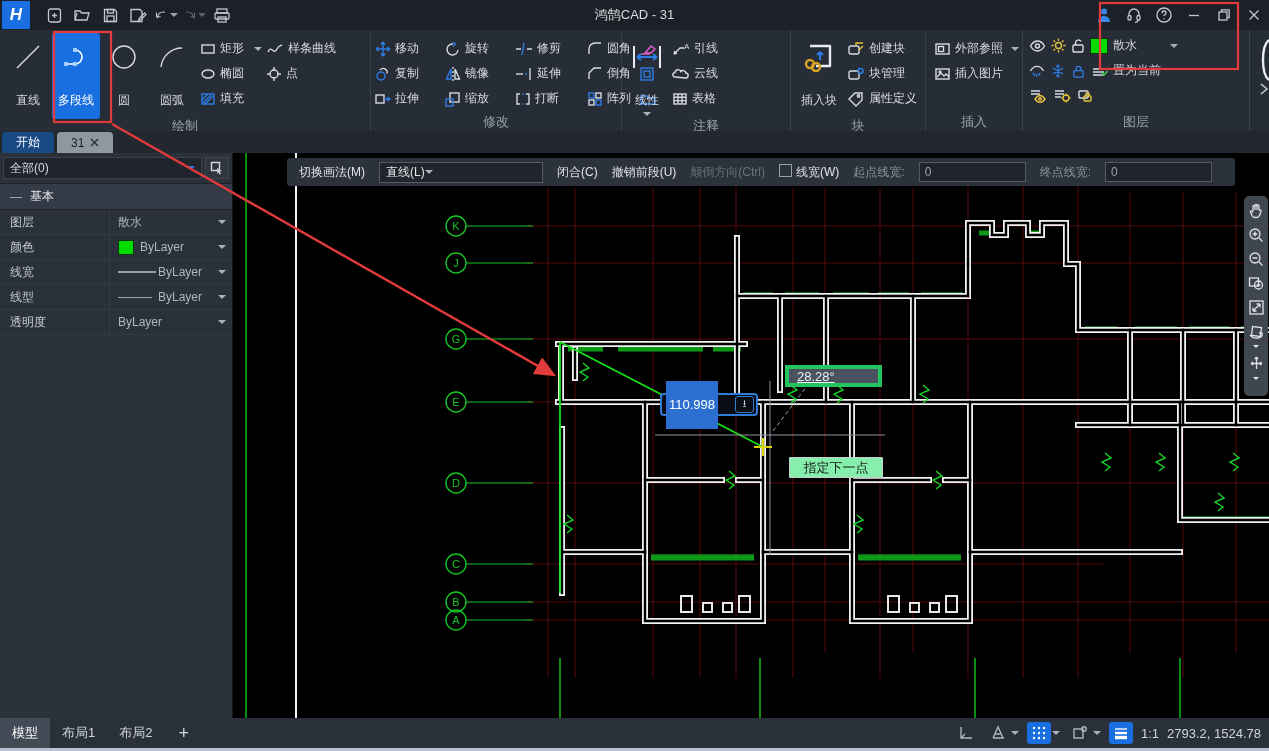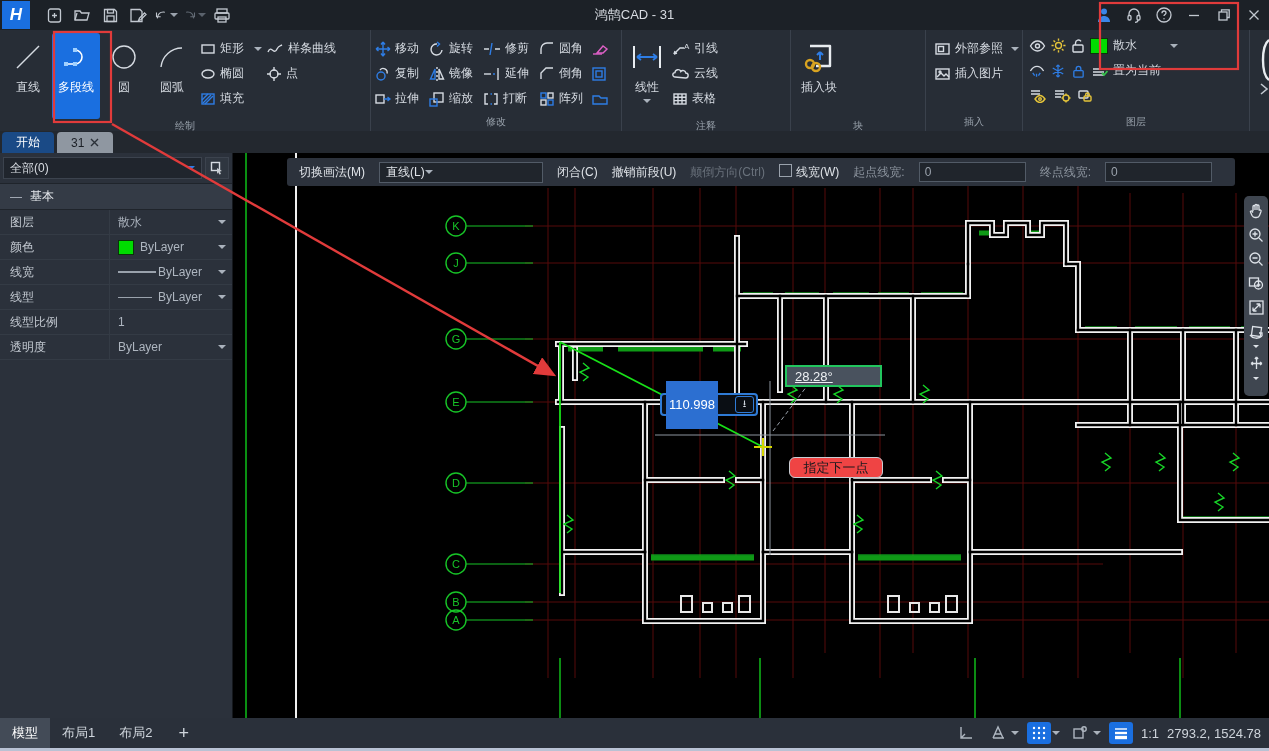--- a/index.html
+++ b/index.html
@@ -15,33 +15,33 @@
   .caret{width:0;height:0;border-left:4px solid transparent;border-right:4px solid transparent;border-top:4px solid #9aa2ac;margin-left:1px;}
   .caret.dim{border-top-color:#5a626c;}
   #win-title{position:absolute;left:0;right:0;top:0;height:30px;display:flex;align-items:center;justify-content:center;color:#d8dce2;font-size:13px;pointer-events:none;}
   #titlebar-right{position:absolute;right:0;top:0;height:30px;display:flex;align-items:center;}
   .tb-ic{width:30px;height:30px;display:flex;align-items:center;justify-content:center;}
   .tb-ic svg{stroke:#c2c8d0;fill:none;stroke-width:1.3;}
   
   #ribbon{left:0;top:30px;width:1269px;height:101px;background:#272d36;display:flex;border-bottom:1px solid #1a1e24;}
   .rgroup{position:relative;display:flex;flex-direction:column;border-right:1px solid #3a414c;flex:none;}
   .gbody{flex:1;display:flex;align-items:flex-start;padding:3px 4px 0;}
-  .glabel{text-align:center;font-size:10px;color:#98a1ab;height:16px;line-height:14px;}
+  .glabel{text-align:center;font-size:13px;color:#98a1ab;height:16px;line-height:14px;}
   .bigbtn{width:48px;height:82px;display:flex;flex-direction:column;align-items:center;justify-content:flex-start;padding-top:4px;border-radius:3px;color:#d6dbe2;}
   .bigbtn .bicon{width:34px;height:40px;display:flex;align-items:center;justify-content:center;}
-  .bigbtn .blabel{font-size:12px;margin-top:2px;white-space:nowrap;}
+  .bigbtn .blabel{font-size:12px;margin-top:15px;white-space:nowrap;}
   .bigbtn.sel{background:#1a6fe0;color:#fff;}
   .smcol{display:flex;flex-direction:column;justify-content:flex-start;margin-left:4px;}
   .smbtn{display:flex;align-items:center;height:25px;gap:4px;color:#d6dbe2;white-space:nowrap;}
   .smbtn svg{flex:none;}
   .w-ic{stroke:#d6dbe2;fill:none;stroke-width:1.4;}
   .b-ic{stroke:#2e7de5;fill:none;stroke-width:1.4;}
   .y-ic{stroke:#e5c43a;fill:none;stroke-width:1.4;}
   .p-ic{stroke:#e060c8;fill:none;stroke-width:1.4;}
-  .modgrid{display:grid;grid-template-rows:repeat(3,25px);grid-auto-flow:column;column-gap:10px;}
+  .modgrid{display:grid;grid-template-rows:repeat(3,25px);grid-auto-flow:column;column-gap:26px;}
   .dropcaret{width:0;height:0;border-left:4px solid transparent;border-right:4px solid transparent;border-top:4px solid #aab2bc;}
   
   .layrow{display:flex;align-items:center;gap:5px;height:25px;}
   .swatch{width:16px;height:14px;background:#00dc00;border:1px solid #0a330a;}
   .prop-swatch{width:14px;height:13px;background:#00dc00;border:1px solid #0a330a;flex:none;}
   
   #doctabs{left:0;top:131px;width:1269px;height:22px;background:#23282f;display:flex;align-items:flex-end;padding-left:2px;box-sizing:border-box;}
   .dtab{height:21px;display:flex;align-items:center;padding:0 14px;border-radius:4px 4px 0 0;font-size:12px;gap:6px;}
   .dtab.start{background:#1a4a86;color:#fff;}
   .dtab.doc{background:#8f97a1;color:#1c2026;margin-left:3px;}
@@ -61,22 +61,22 @@
   #canvas{left:233px;top:153px;width:1036px;height:565px;background:#000;overflow:hidden;}
   #optbar{left:54px;top:5px;width:948px;height:28px;background:#2c323c;border-radius:3px;display:flex;align-items:center;gap:14px;padding:0 12px;box-sizing:border-box;color:#dfe3e8;}
   .combo{width:150px;height:19px;background:#20252c;border:1px solid #525b67;display:flex;align-items:center;padding:0 6px;color:#dfe3e8;}
   .optdim{color:#6a727c;}
   .cb{width:11px;height:11px;border:1px solid #9aa2ac;display:inline-block;margin-right:4px;vertical-align:-1px;}
   .numin{width:95px;height:18px;background:#20252c;border:1px solid #525b67;color:#9aa2ac;display:inline-flex;align-items:center;padding:0 5px;}
   .optlab-dim{color:#8d959f;}
   #dyninput{left:427px;top:240px;width:98px;height:23px;background:#0a0e14;border:2px solid #2f7bd6;border-radius:4px;display:flex;align-items:center;justify-content:space-between;padding:0 2px 0 4px;box-sizing:border-box;}
   #dyninput .val{background:#2c6fd1;color:#fff;font-size:13px;padding:16px 3px;line-height:16px;}
   #dyninput .dbtn{width:17px;height:15px;border:1px solid #2f7bd6;border-radius:3px;display:flex;align-items:center;justify-content:center;color:#cfd6df;font-size:10px;}
-  #angletip{left:552px;top:212px;width:97px;height:22px;background:#49525e;border:2px solid #22c55e;display:flex;align-items:center;padding:0 8px;color:#eef1f4;font-size:13px;box-sizing:border-box;text-decoration:underline;}
-  #hinttip{left:556px;top:304px;width:94px;height:21px;background:#ef4444;border:1px solid #c8cdd3;border-radius:6px;display:flex;align-items:center;justify-content:center;color:#15181c;font-size:13px;box-sizing:border-box;}
+  #angletip{left:552px;top:212px;width:97px;height:22px;background:#49525e;border:4px solid #22c55e;display:flex;align-items:center;padding:0 8px;color:#eef1f4;font-size:13px;box-sizing:border-box;text-decoration:underline;}
+  #hinttip{left:556px;top:304px;width:94px;height:21px;background:#86efac;border:1px solid #c8cdd3;border-radius:1px;display:flex;align-items:center;justify-content:center;color:#15181c;font-size:13px;box-sizing:border-box;}
   
   #navbar{left:1011px;top:43px;width:24px;height:200px;background:#3f4650;border-radius:5px;display:flex;flex-direction:column;align-items:center;padding:4px 0;box-sizing:border-box;gap:2px;}
   .navbtn{width:20px;height:22px;display:flex;align-items:center;justify-content:center;flex:none;}
   .navbtn svg{stroke:#dde2e8;fill:none;stroke-width:1.3;}
   .navcaret{width:0;height:0;border-left:3.5px solid transparent;border-right:3.5px solid transparent;border-top:3.5px solid #dde2e8;margin:1px 0 2px;}
   
   #layoutbar{left:0;top:718px;width:1269px;height:30px;background:#2a303a;display:flex;align-items:center;}
   .ltab{padding:0 12px;height:30px;display:flex;align-items:center;color:#cfd5dc;font-size:13px;justify-content:flex-end;}
   .ltab.active{background:#434b57;color:#fff;}
   .plusbtn{color:#cfd5dc;font-size:18px;padding:0 14px;}
@@ -427,20 +427,44 @@
           <span class="bicon">
               <svg width="34" height="34" viewBox="0 0 34 34">
                 <path d="M8 6h20v20H14" stroke="#e8ecf0" fill="none" stroke-width="2.4" stroke-linejoin="round"></path>
                 <path d="M18 20v-8M18 12l-3 3M18 12l3 3" stroke="#2e7de5" stroke-width="2" fill="none"></path>
                 <circle cx="8" cy="24" r="4" stroke="#d8a321" fill="none" stroke-width="2.4"></circle>
                 <circle cx="14" cy="27" r="4" stroke="#d8a321" fill="none" stroke-width="2.4"></circle>
               </svg>
             </span>
           <span class="blabel">插入块</span>
         </div>
+        <div class="smcol" style="margin-top:3px">
+          <div class="smbtn">
+              <svg width="18" height="16" viewBox="0 0 18 16">
+                <rect x="2" y="5" width="10" height="8" rx="2" class="w-ic"></rect>
+                <path d="M9 5V2h7" class="y-ic"></path>
+                <path d="M12 9l4-4" class="y-ic"></path>
+              </svg>
+              <span>创建块</span>
+            </div>
+          <div class="smbtn">
+              <svg width="18" height="16" viewBox="0 0 18 16">
+                <rect x="2" y="5" width="10" height="8" rx="2" class="w-ic"></rect>
+                <circle cx="13.5" cy="5" r="2.5" class="b-ic"></circle>
+              </svg>
+              <span>块管理</span>
+            </div>
+          <div class="smbtn">
+              <svg width="18" height="16" viewBox="0 0 18 16">
+                <path d="M2 8l6-6h7v7l-6 6z" class="w-ic"></path>
+                <circle cx="11.5" cy="5" r="1.2" class="w-ic"></circle>
+              </svg>
+              <span>属性定义</span>
+            </div>
+        </div>
       </div>
       <div class="glabel">块</div>
     </div>
 
     <div class="rgroup" style="width:96px">
       <div class="gbody">
         <div class="smcol" style="margin-top:3px">
           <div class="smbtn">
               <svg width="17" height="16" viewBox="0 0 17 16">
                 <rect x="2" y="3" width="13" height="10" class="w-ic"></rect>
@@ -584,26 +608,20 @@
           <span style="margin-left:-4px">ByLayer</span>
           <span class="dropcaret"></span>
         </div>
     </div>
     <div class="prow">
       <div class="plabel">线型</div>
       <div class="pval">
           <span class="ltline"></span>
           <span>ByLayer</span>
           <span class="dropcaret"></span>
-        </div>
-    </div>
-    <div class="prow">
-      <div class="plabel">线型比例</div>
-      <div class="pval">
-          <span>1</span>
         </div>
     </div>
     <div class="prow">
       <div class="plabel">透明度</div>
       <div class="pval">
           <span>ByLayer</span>
           <span class="dropcaret"></span>
         </div>
     </div>
   </div>

